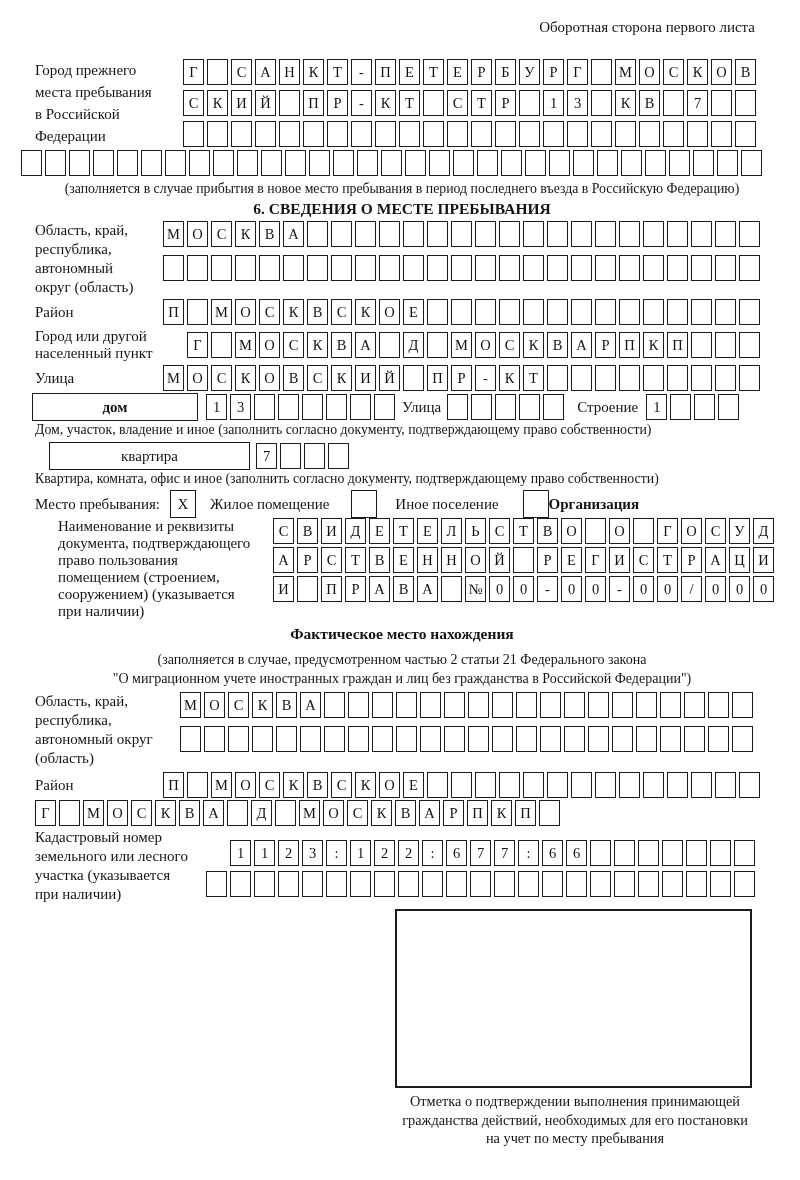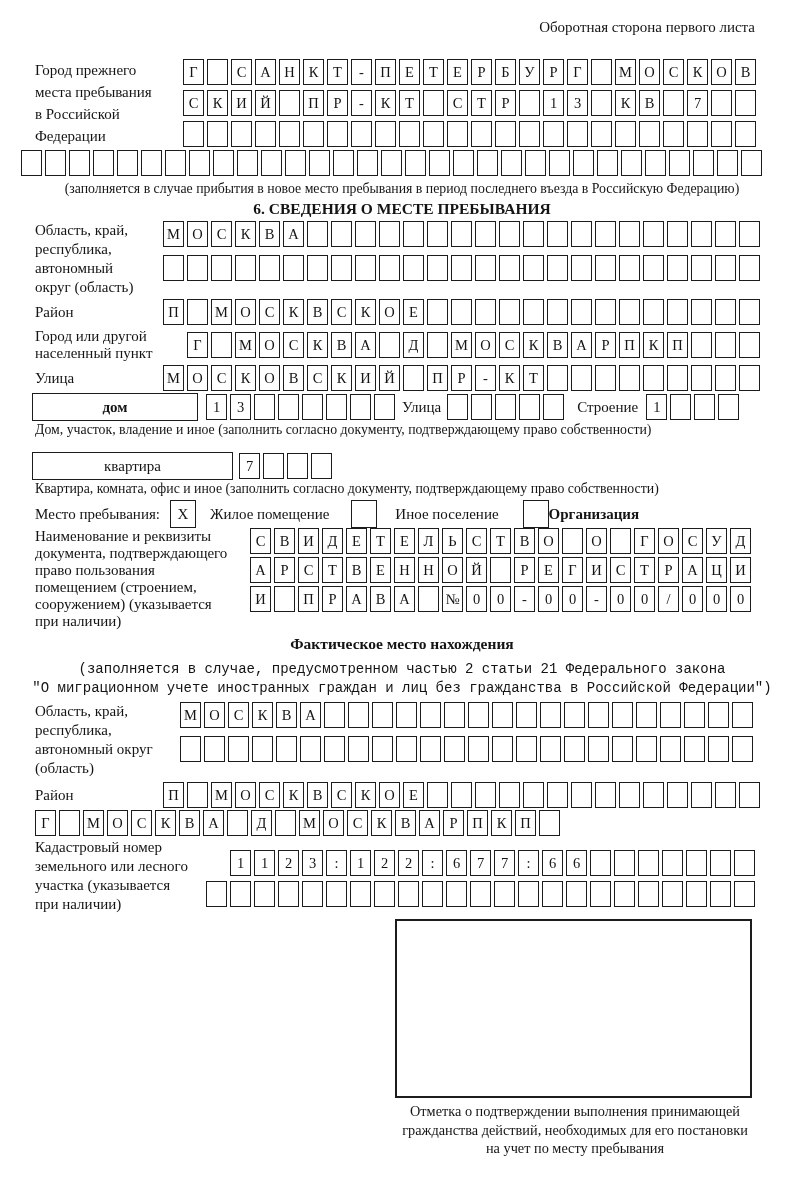--- a/index.html
+++ b/index.html
@@ -22,21 +22,21 @@
   .cell{width:21px;height:26px;box-sizing:border-box;border:1.6px solid #1c1c1c;margin-right:3px;flex:none;
         display:flex;align-items:center;justify-content:center;font-size:14.5px;background:#fff;}
   .caption{font-size:13.8px;line-height:16px;}
   .centered{text-align:center;padding-left:24px;padding-right:20px;}
   .heading{font-weight:bold;font-size:15.5px;line-height:20px;}
   .label-box{box-sizing:border-box;height:28px;border:1.6px solid #1c1c1c;display:flex;align-items:center;justify-content:center;font-size:15px;flex:none;}
   .chk{width:26px;height:28px;box-sizing:border-box;border:1.7px solid #1c1c1c;display:flex;align-items:center;justify-content:center;font-size:15px;flex:none;}
   .inline-lbl{font-size:15px;white-space:nowrap;}
   .stamp-box{margin-left:395px;margin-top:5px;width:357px;height:179px;box-sizing:border-box;border:2px solid #1c1c1c;}
   .stamp-caption{margin-left:365px;margin-top:4px;width:420px;text-align:center;font-size:14.3px;line-height:18.5px;}
-  .note2{font-size:14px;line-height:19px;font-family:Liberation Mono, monospace;}
+  .note2{font-size:14px;line-height:19px;}
 </style>
 </head>
 <body>
 
 <div id="page">
 
   <div class="title">Оборотная сторона первого листа</div>
 
   <div class="flexrow" style="margin-top:22px;">
     <div class="lbl w148">
@@ -346,42 +346,42 @@
     <div class="inline-lbl" style="margin:0 8px 0 10px;">Строение</div>
     <div class="cells" style="margin-bottom:0;">
         <span class="cell">1</span>
         <span class="cell"></span>
         <span class="cell"></span>
         <span class="cell"></span>
       </div>
   </div>
   <div class="caption" style="padding-left:35px;margin-top:1px;">Дом, участок, владение и иное (заполнить согласно документу, подтверждающему право собственности)</div>
 
-  <div class="flexrow center-v" style="margin-top:14px;padding-left:32px;">
+  <div class="flexrow center-v" style="margin-top:4px;padding-left:49px;">
     <div class="label-box" style="width:201px;">квартира</div>
     <div class="cells" style="margin-left:6px;margin-bottom:0;">
         <span class="cell">7</span>
         <span class="cell"></span>
         <span class="cell"></span>
         <span class="cell"></span>
       </div>
   </div>
   <div class="caption" style="padding-left:35px;margin-top:1px;">Квартира, комната, офис и иное (заполнить согласно документу, подтверждающему право собственности)</div>
 
   <div class="flexrow center-v" style="margin-top:3px;">
     <div class="inline-lbl">Место пребывания:</div>
     <div class="chk" style="margin-left:10px;">X</div>
     <div class="inline-lbl" style="margin-left:14px;">Жилое помещение</div>
     <div class="chk" style="margin-left:22px;"></div>
     <div class="inline-lbl" style="margin-left:18px;">Иное поселение</div>
     <div class="chk" style="margin-left:24px;"></div>
     <div class="inline-lbl" style="font-weight:bold;">Организация</div>
   </div>
 
-  <div class="flexrow" style="margin-top:0;">
+  <div class="flexrow" style="margin-top:0;justify-content:center;">
     <div class="lbl w215">
       <div>Наименование и реквизиты</div>
       <div>документа, подтверждающего</div>
       <div>право пользования</div>
       <div>помещением (строением,</div>
       <div>сооружением) (указывается</div>
       <div>при наличии)</div>
     </div>
     <div>
       <div class="cells" style="margin-bottom:3px;">

